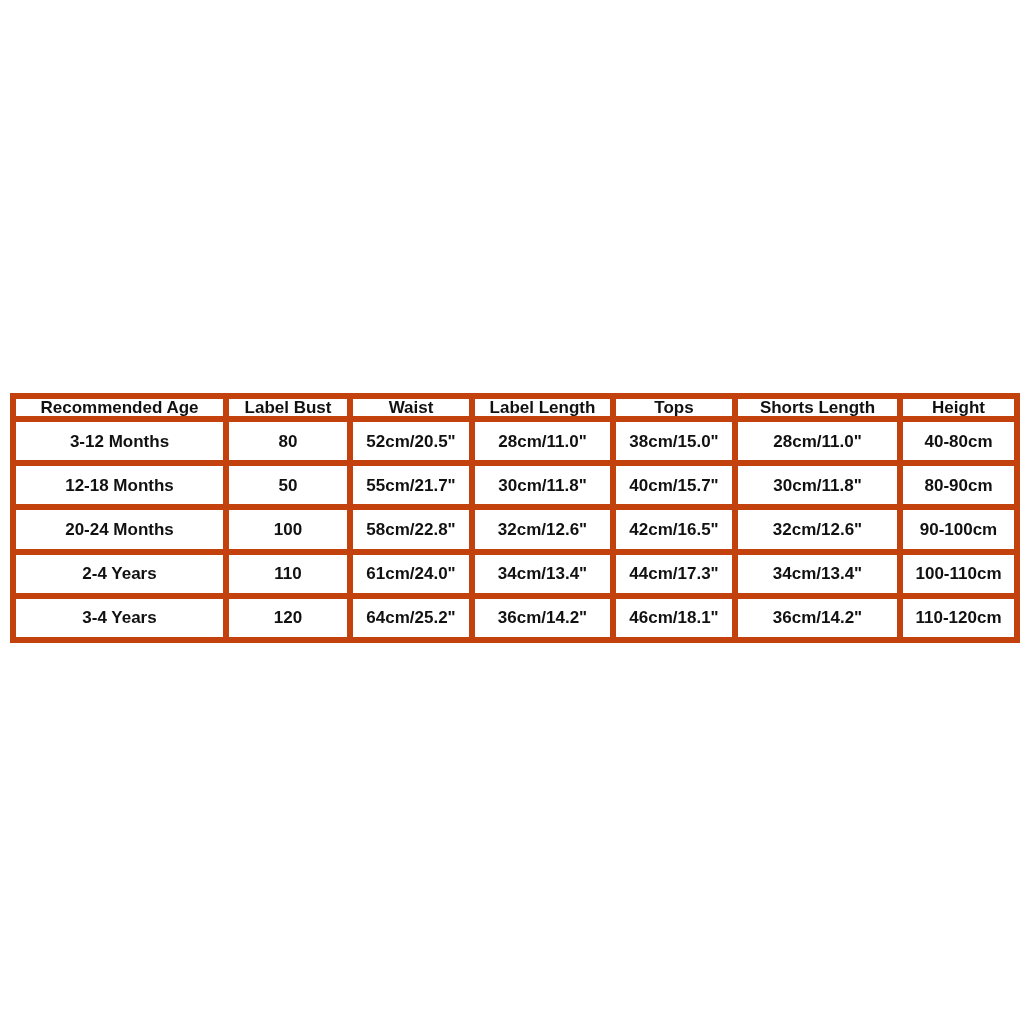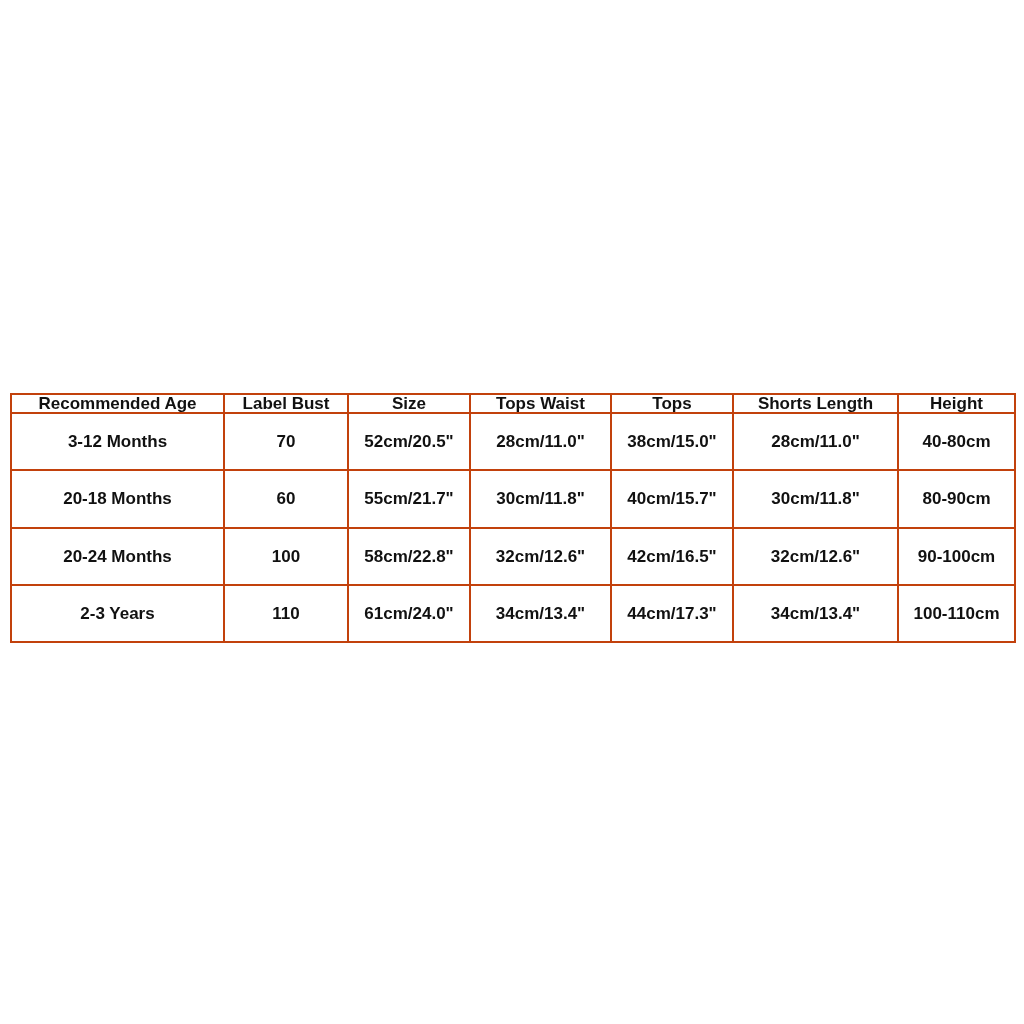--- a/index.html
+++ b/index.html
@@ -19,21 +19,21 @@
     position: absolute;
     left: 10px;
     top: 393px;
     width: 1004px;
     height: 250px;
     border-collapse: collapse;
     table-layout: fixed;
   }
   .size-chart th,
   .size-chart td {
-    border: 2px solid #c2410c;
+    border: 6px solid #c2410c;
     text-align: center;
     vertical-align: middle;
     font-weight: bold;
     font-size: 17px;
     line-height: 1;
     color: #111111;
     padding: 0;
     background: #ffffff;
     white-space: nowrap;
     overflow: hidden;
@@ -50,59 +50,68 @@
       <col style="width:122px">
       <col style="width:141px">
       <col style="width:122px">
       <col style="width:165px">
       <col style="width:117px">
     </colgroup>
     <thead>
       <tr>
           <th>Recommended Age</th>
           <th>Label Bust</th>
-          <th>Size</th>
-          <th>Tops Waist</th>
+          <th>Waist</th>
+          <th>Label Length</th>
           <th>Tops</th>
           <th>Shorts Length</th>
           <th>Height</th>
         </tr>
     </thead>
     <tbody>
         <tr>
           <td>3-12 Months</td>
-          <td>70</td>
+          <td>80</td>
           <td>52cm/20.5"</td>
           <td>28cm/11.0"</td>
           <td>38cm/15.0"</td>
           <td>28cm/11.0"</td>
           <td>40-80cm</td>
         </tr>
         <tr>
-          <td>20-18 Months</td>
-          <td>60</td>
+          <td>12-18 Months</td>
+          <td>50</td>
           <td>55cm/21.7"</td>
           <td>30cm/11.8"</td>
           <td>40cm/15.7"</td>
           <td>30cm/11.8"</td>
           <td>80-90cm</td>
         </tr>
         <tr>
           <td>20-24 Months</td>
           <td>100</td>
           <td>58cm/22.8"</td>
           <td>32cm/12.6"</td>
           <td>42cm/16.5"</td>
           <td>32cm/12.6"</td>
           <td>90-100cm</td>
         </tr>
         <tr>
-          <td>2-3 Years</td>
+          <td>2-4 Years</td>
           <td>110</td>
           <td>61cm/24.0"</td>
           <td>34cm/13.4"</td>
           <td>44cm/17.3"</td>
           <td>34cm/13.4"</td>
           <td>100-110cm</td>
         </tr>
+        <tr>
+          <td>3-4 Years</td>
+          <td>120</td>
+          <td>64cm/25.2"</td>
+          <td>36cm/14.2"</td>
+          <td>46cm/18.1"</td>
+          <td>36cm/14.2"</td>
+          <td>110-120cm</td>
+        </tr>
       </tbody>
   </table>
 </div>
 
 </body></html>

